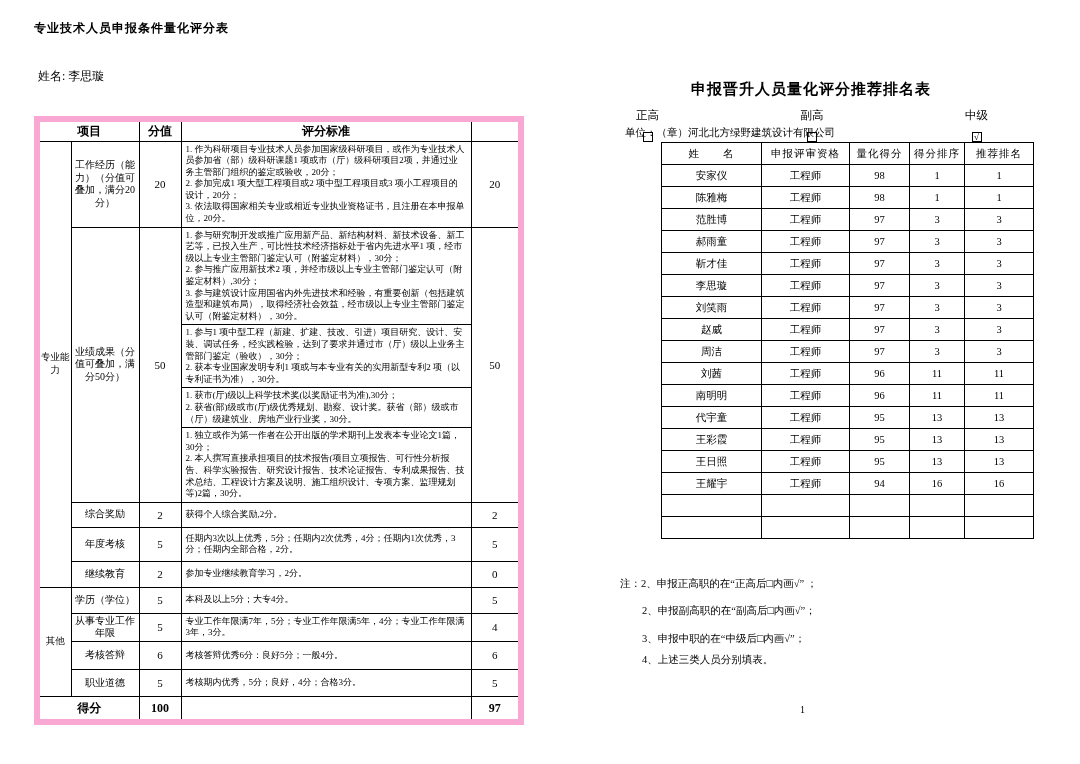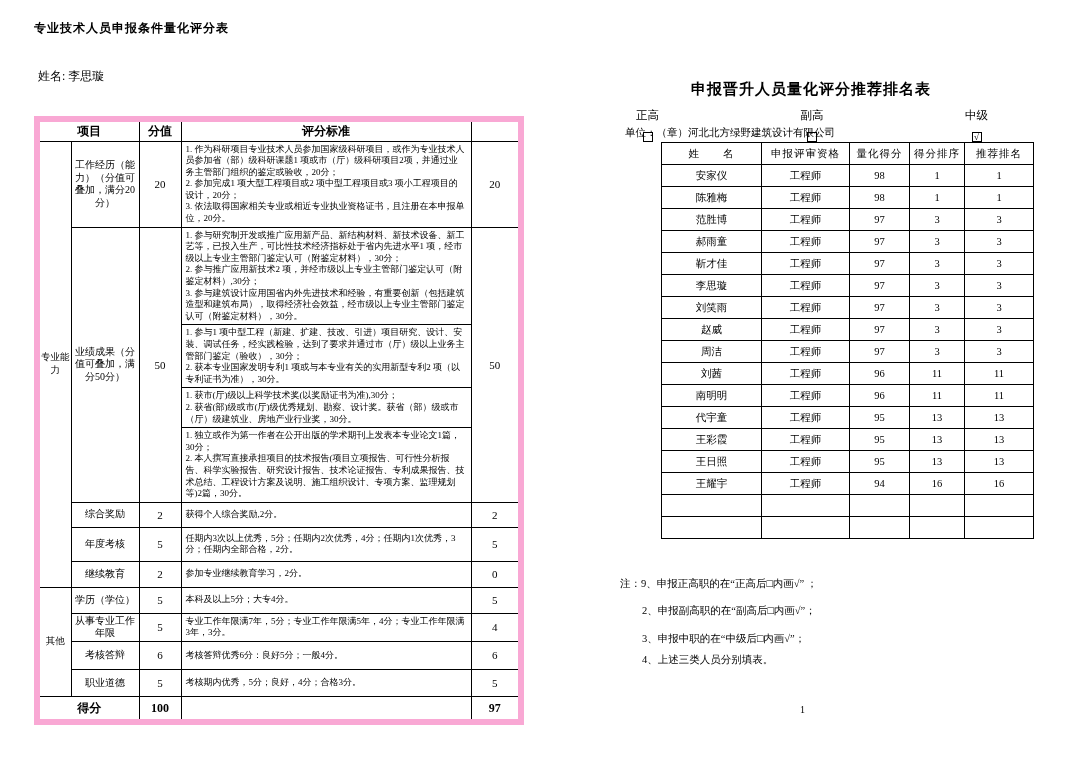--- a/index.html
+++ b/index.html
@@ -301,19 +301,19 @@
         <td></td>
         <td></td>
         <td></td>
         <td></td>
         <td></td>
       </tr>
     </tbody>
 </table>
 
 <div class="abs notes">
-  <div class="note-first n1"><span>注：</span><span>9、申报正高职的在“正高后□内画√”  ；</span></div>
+  <div class="note-first n1"><span>注：</span><span>2、申报正高职的在“正高后□内画√”  ；</span></div>
   <div class="note-item n2">2、申报副高职的在“副高后□内画√”；</div>
   <div class="note-item n3">3、申报中职的在“中级后□内画√”；</div>
   <div class="note-item">4、上述三类人员分别填表。</div>
 </div>
 
 <div class="abs page-num">1</div>
 
 </body></html>

